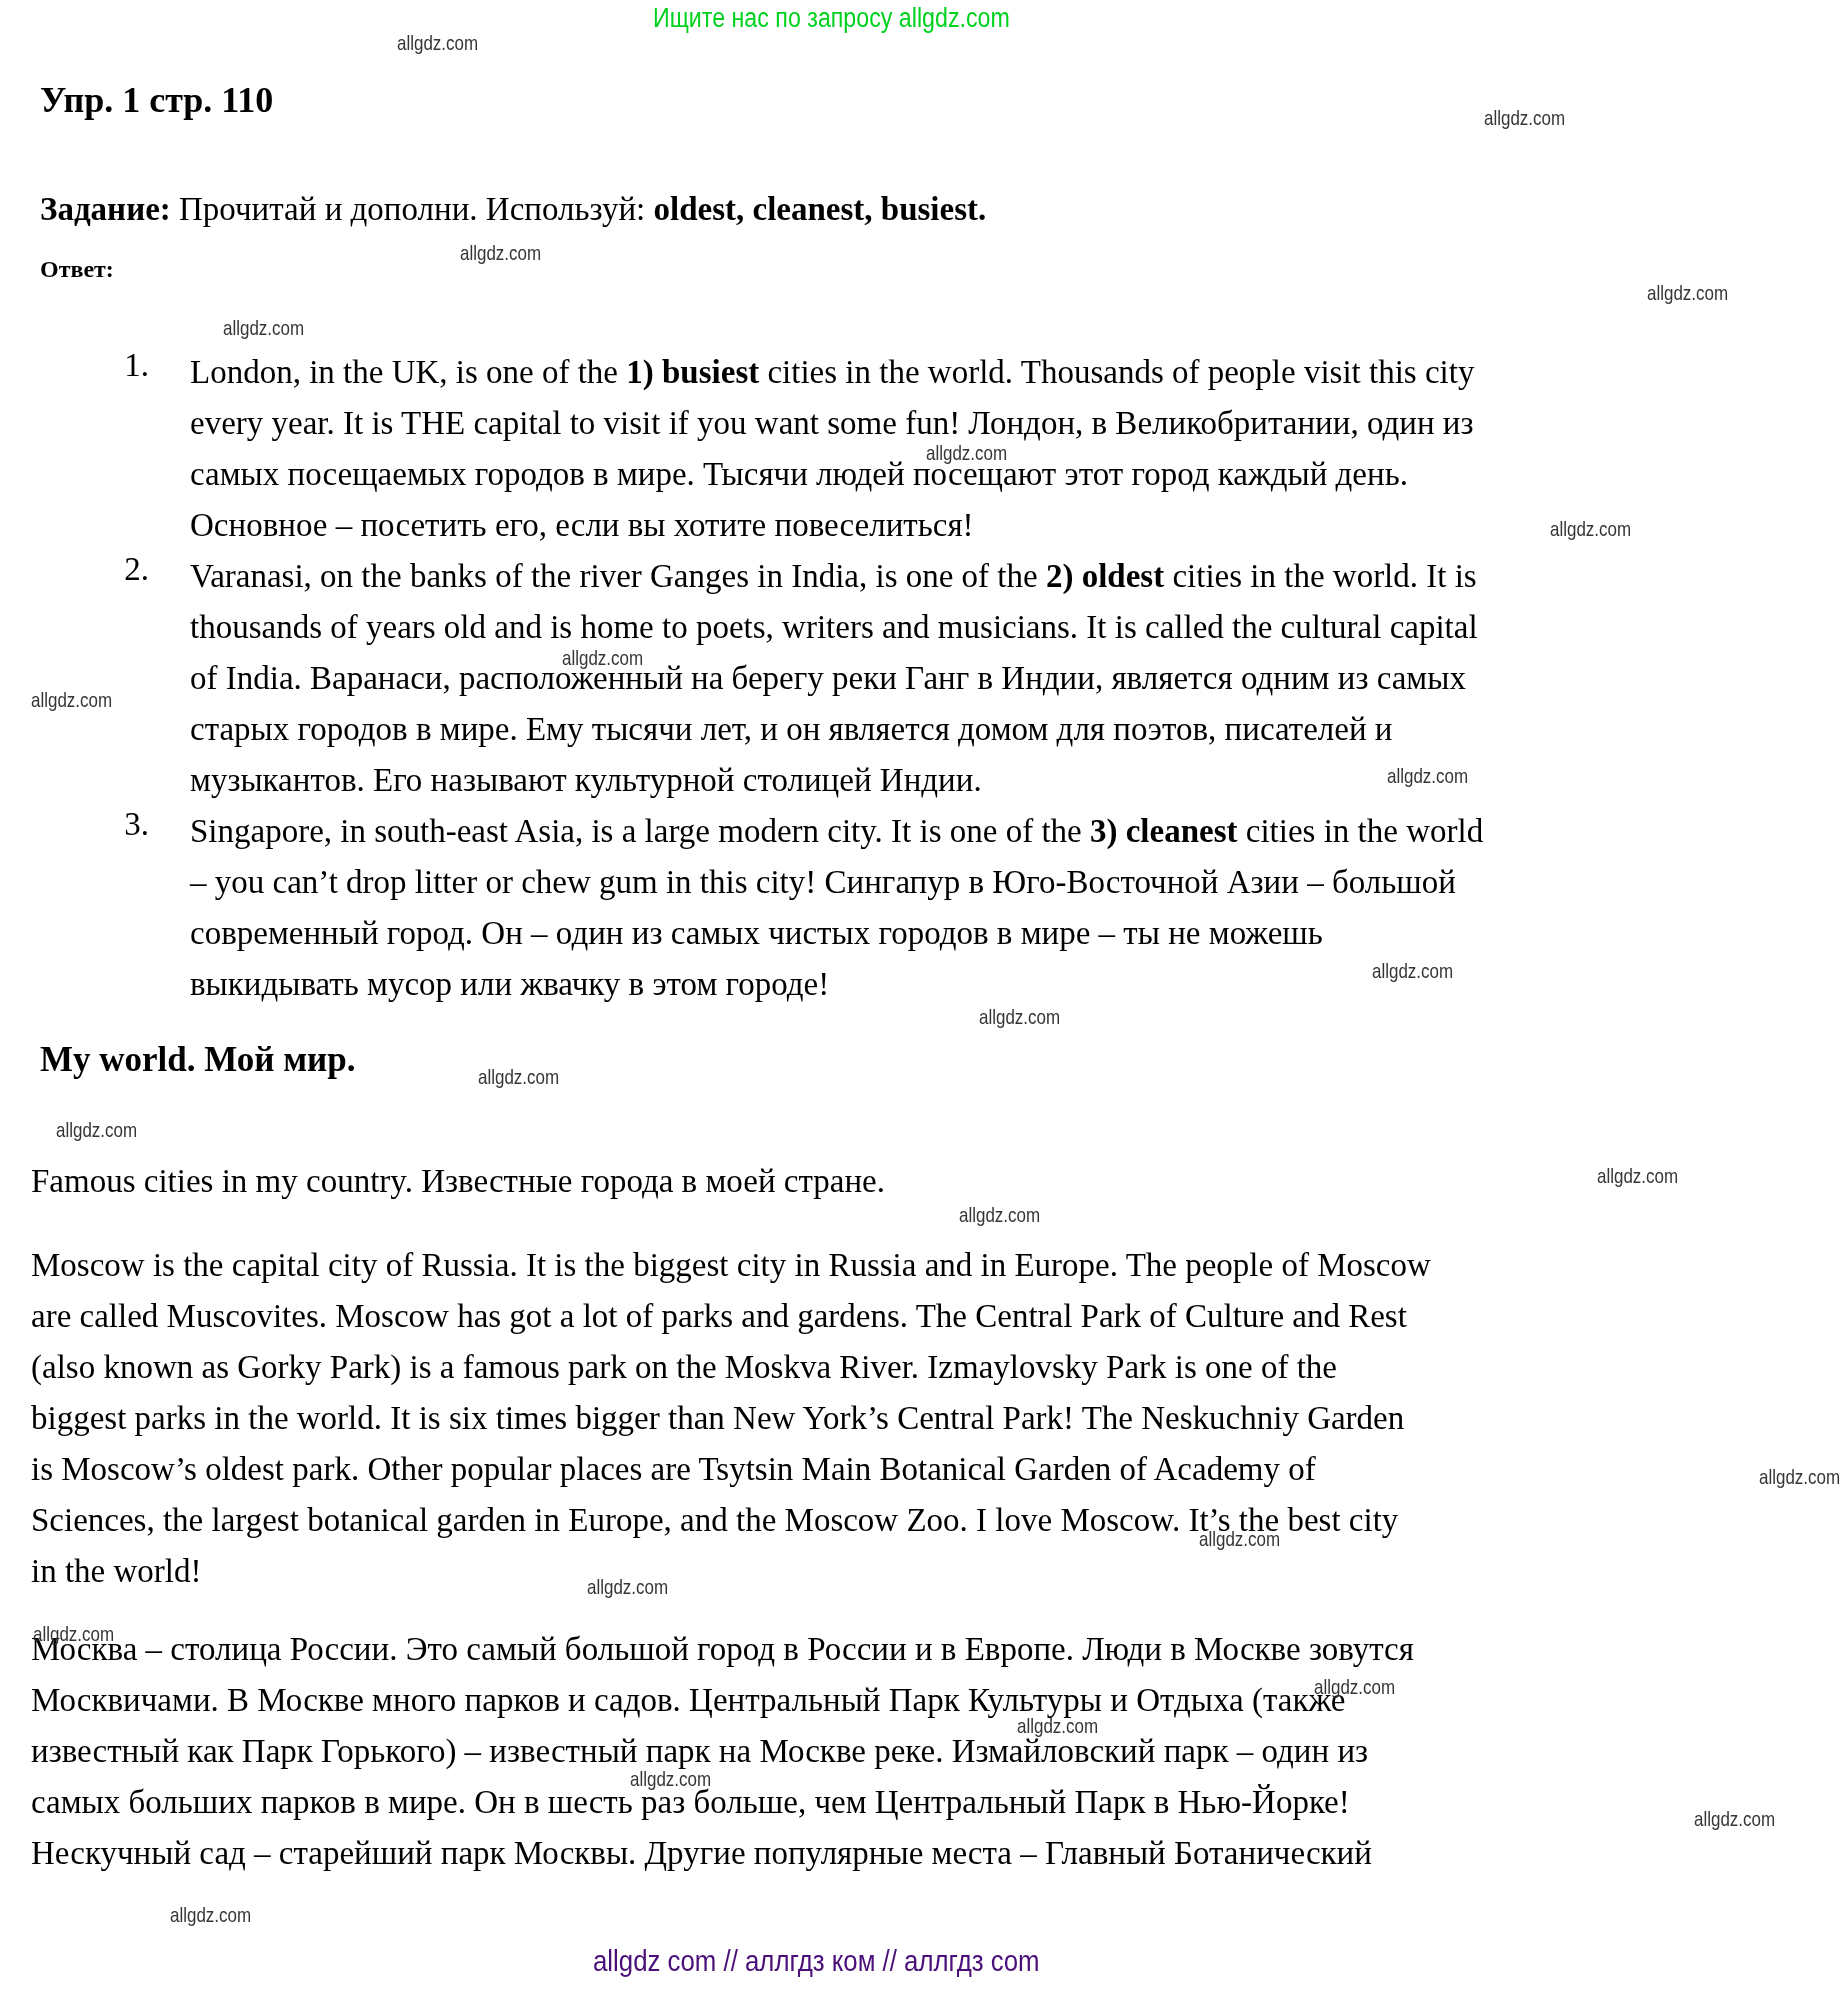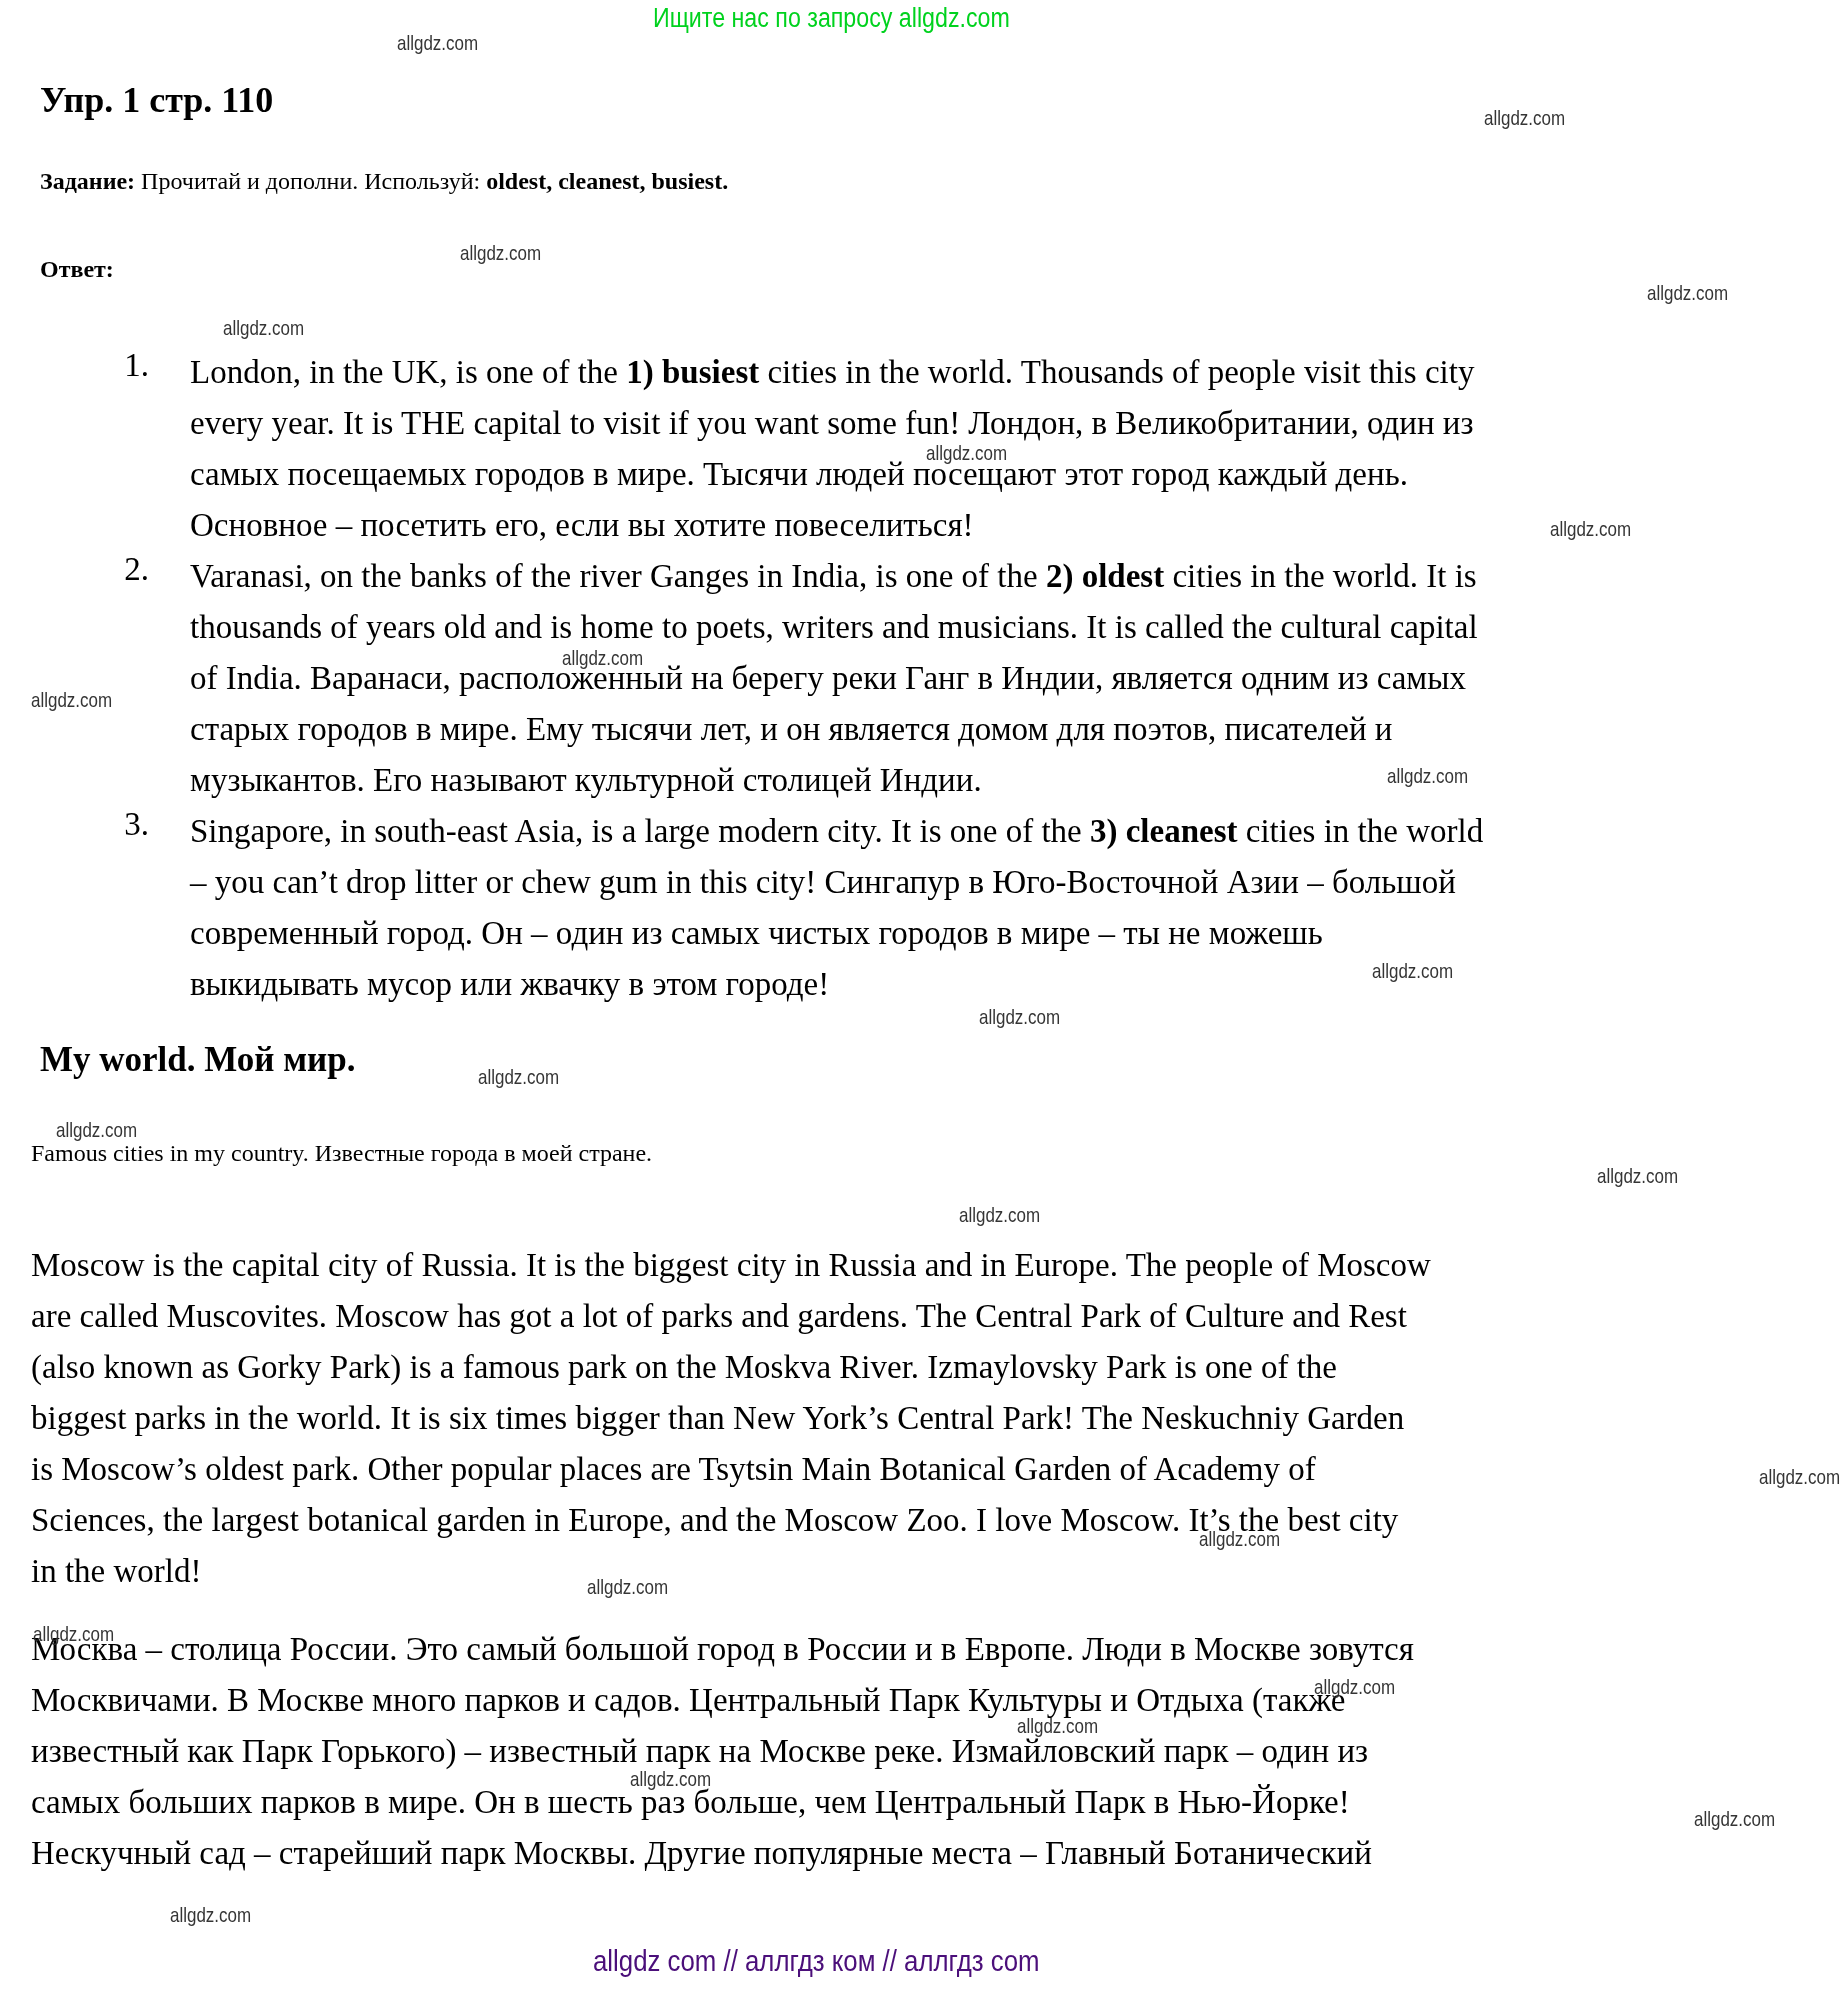--- a/index.html
+++ b/index.html
@@ -47,22 +47,23 @@
     color: #4b0f7a;
     white-space: nowrap;
     transform: scaleX(0.86);
     transform-origin: left center;
   }
 
   
   .blk {
     position: absolute;
     white-space: nowrap;
-    font-size: 24px;
+    font-size: 33px;
     line-height: 1;
+    margin-top: 24px;
   }
   .heading {
     position: absolute;
     font-weight: bold;
     font-size: 33px;
     white-space: nowrap;
   }
   .para {
     position: absolute;
     font-size: 33px;

